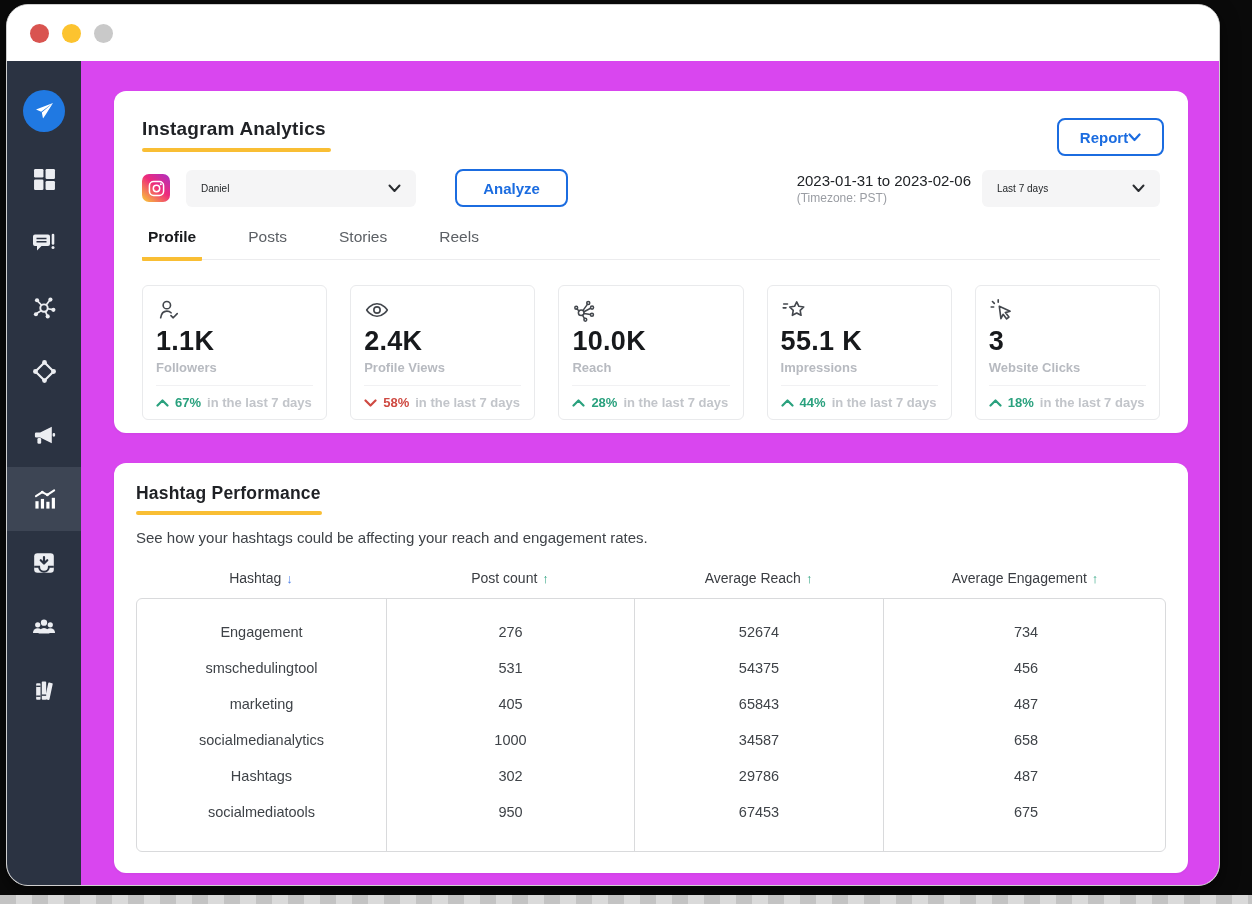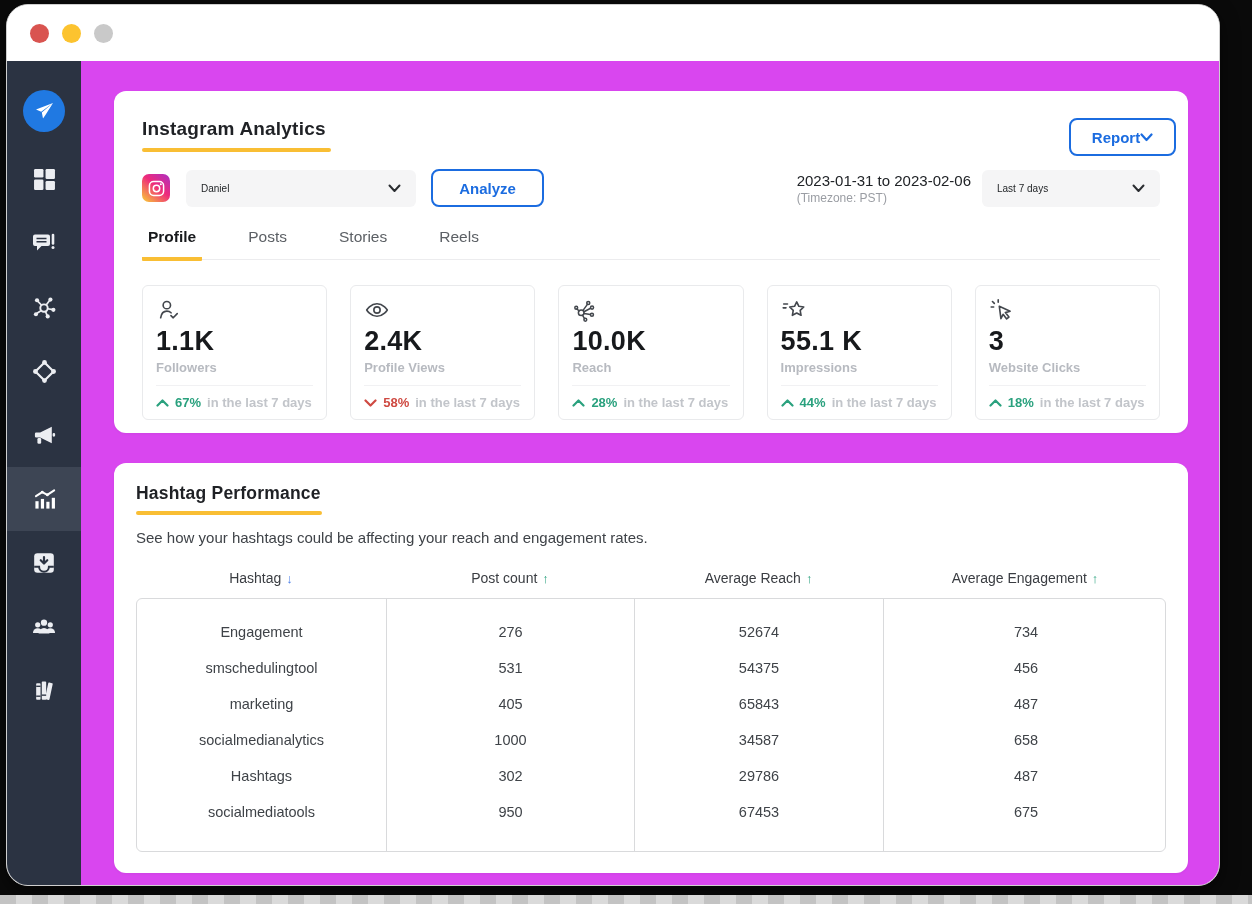--- a/index.html
+++ b/index.html
@@ -45,26 +45,26 @@
   
   .controls { display:flex; align-items:center; margin-top:17px; }
   .ig-icon { width:28px; height:28px; border-radius:7px; flex:none;
     background:linear-gradient(40deg,#f9ce34 0%,#ee2a7b 55%,#b92fb4 90%); 
     display:flex; align-items:center; justify-content:center; }
   .select { background:#f5f5f6; border-radius:6px; height:37px; display:flex; align-items:center;
     justify-content:space-between; padding:0 15px; font-size:10px; color:#232629; cursor:pointer; }
   .select-account { width:230px; margin-left:16px; }
   .btn-blue-outline { background:#fff; border:2px solid #1b6ce0; border-radius:8px; color:#1b6ce0;
     font-weight:700; font-size:15px; cursor:pointer; font-family:inherit; }
-  .btn-analyze { width:113px; height:38px; margin-left:15px; }
+  .btn-analyze { width:113px; height:38px; margin-left:39px; }
   .date-block { margin-left:auto; margin-right:11px; }
   .date-range { font-size:15px; color:#202327; }
   .date-tz { font-size:12px; color:#9a9da3; margin-top:2px; }
   .select-period { width:178px; }
-  .btn-report { position:absolute; top:27px; right:12px; width:107px; height:38px;
+  .btn-report { position:absolute; top:27px; right:24px; width:107px; height:38px;
     display:flex; align-items:center; justify-content:center; }
 
   
   .tabs { display:flex; gap:40px; margin-top:21px; border-bottom:1px solid #ececee; }
   .tab { font-size:15.5px; color:#5c6065; padding:0 6px 11px; border-bottom:4px solid transparent;
     margin-bottom:-2px; cursor:pointer; }
   .tab.active { font-weight:700; color:#17191c; border-bottom-color:#f9be34; border-radius:0 0 1px 1px; }
 
   
   .stats { display:grid; grid-template-columns:repeat(5,1fr); gap:23px; margin-top:25px; }

